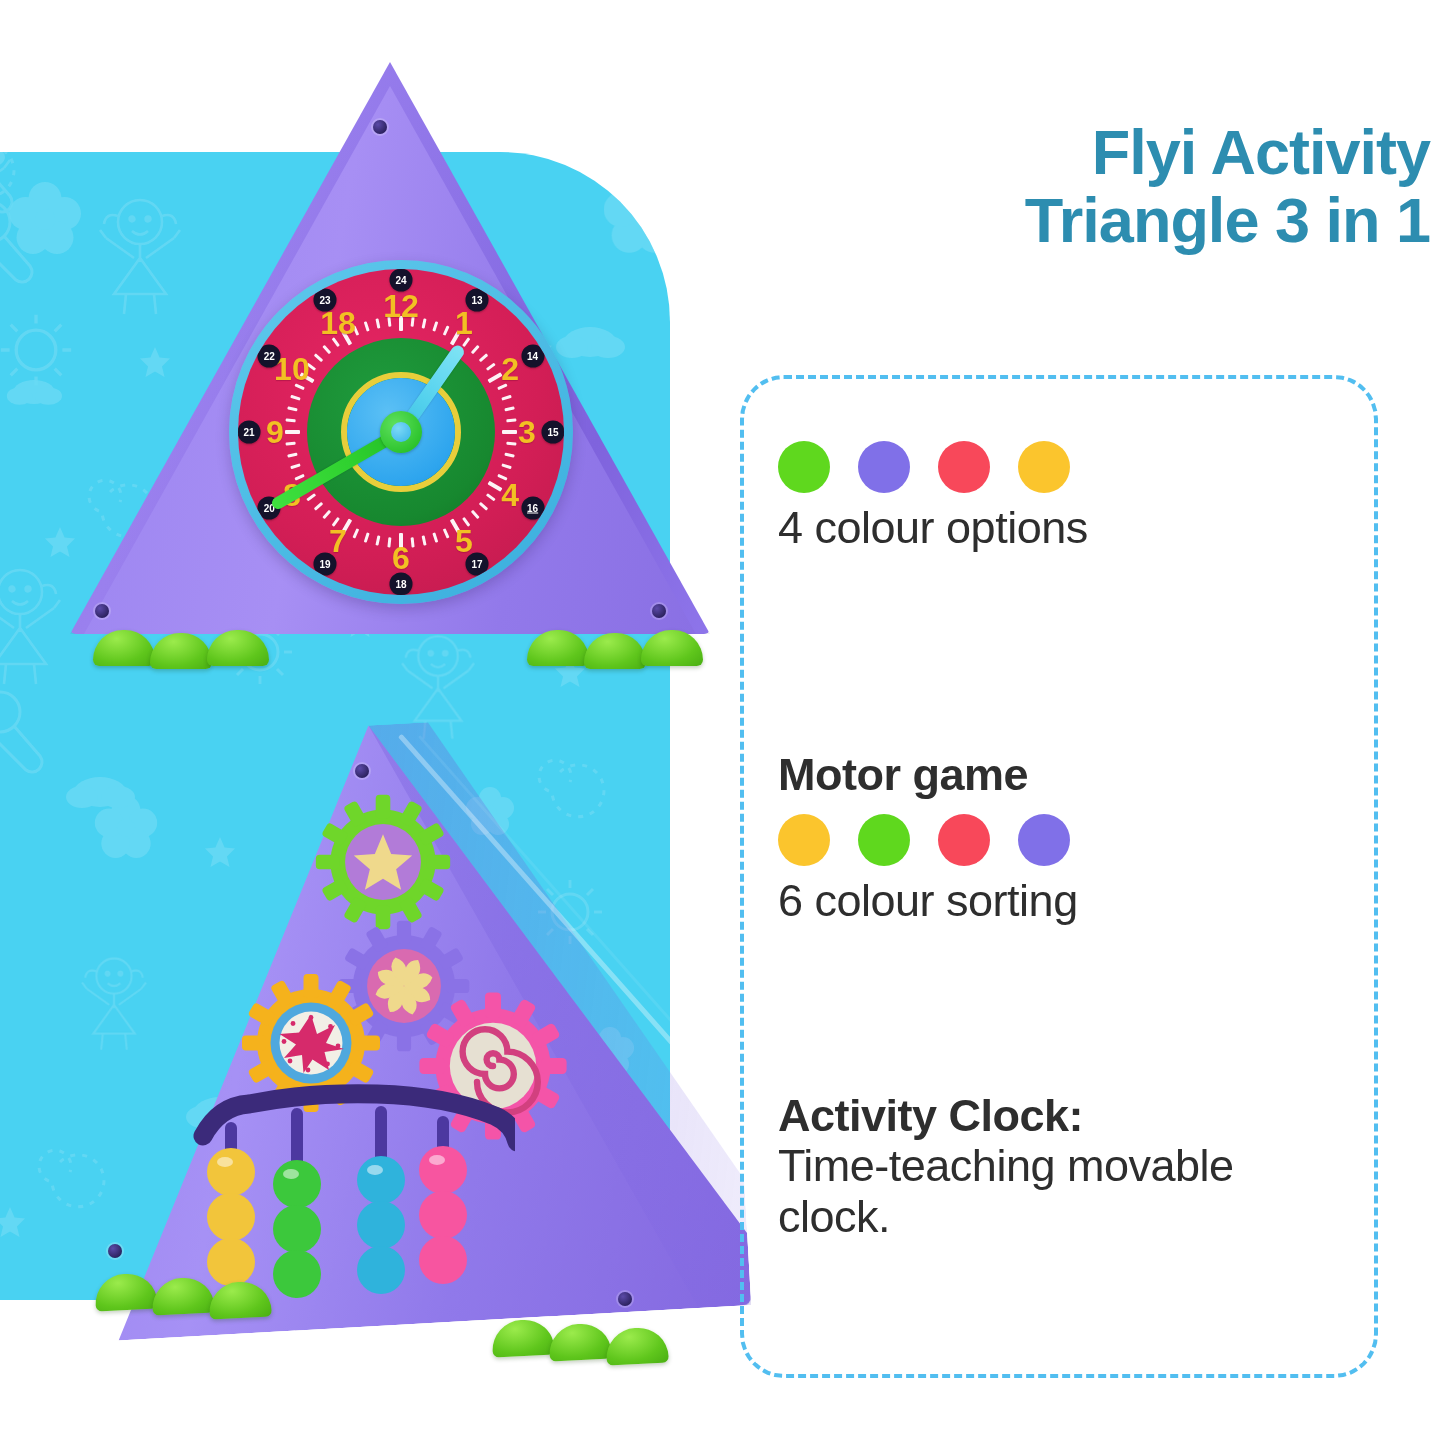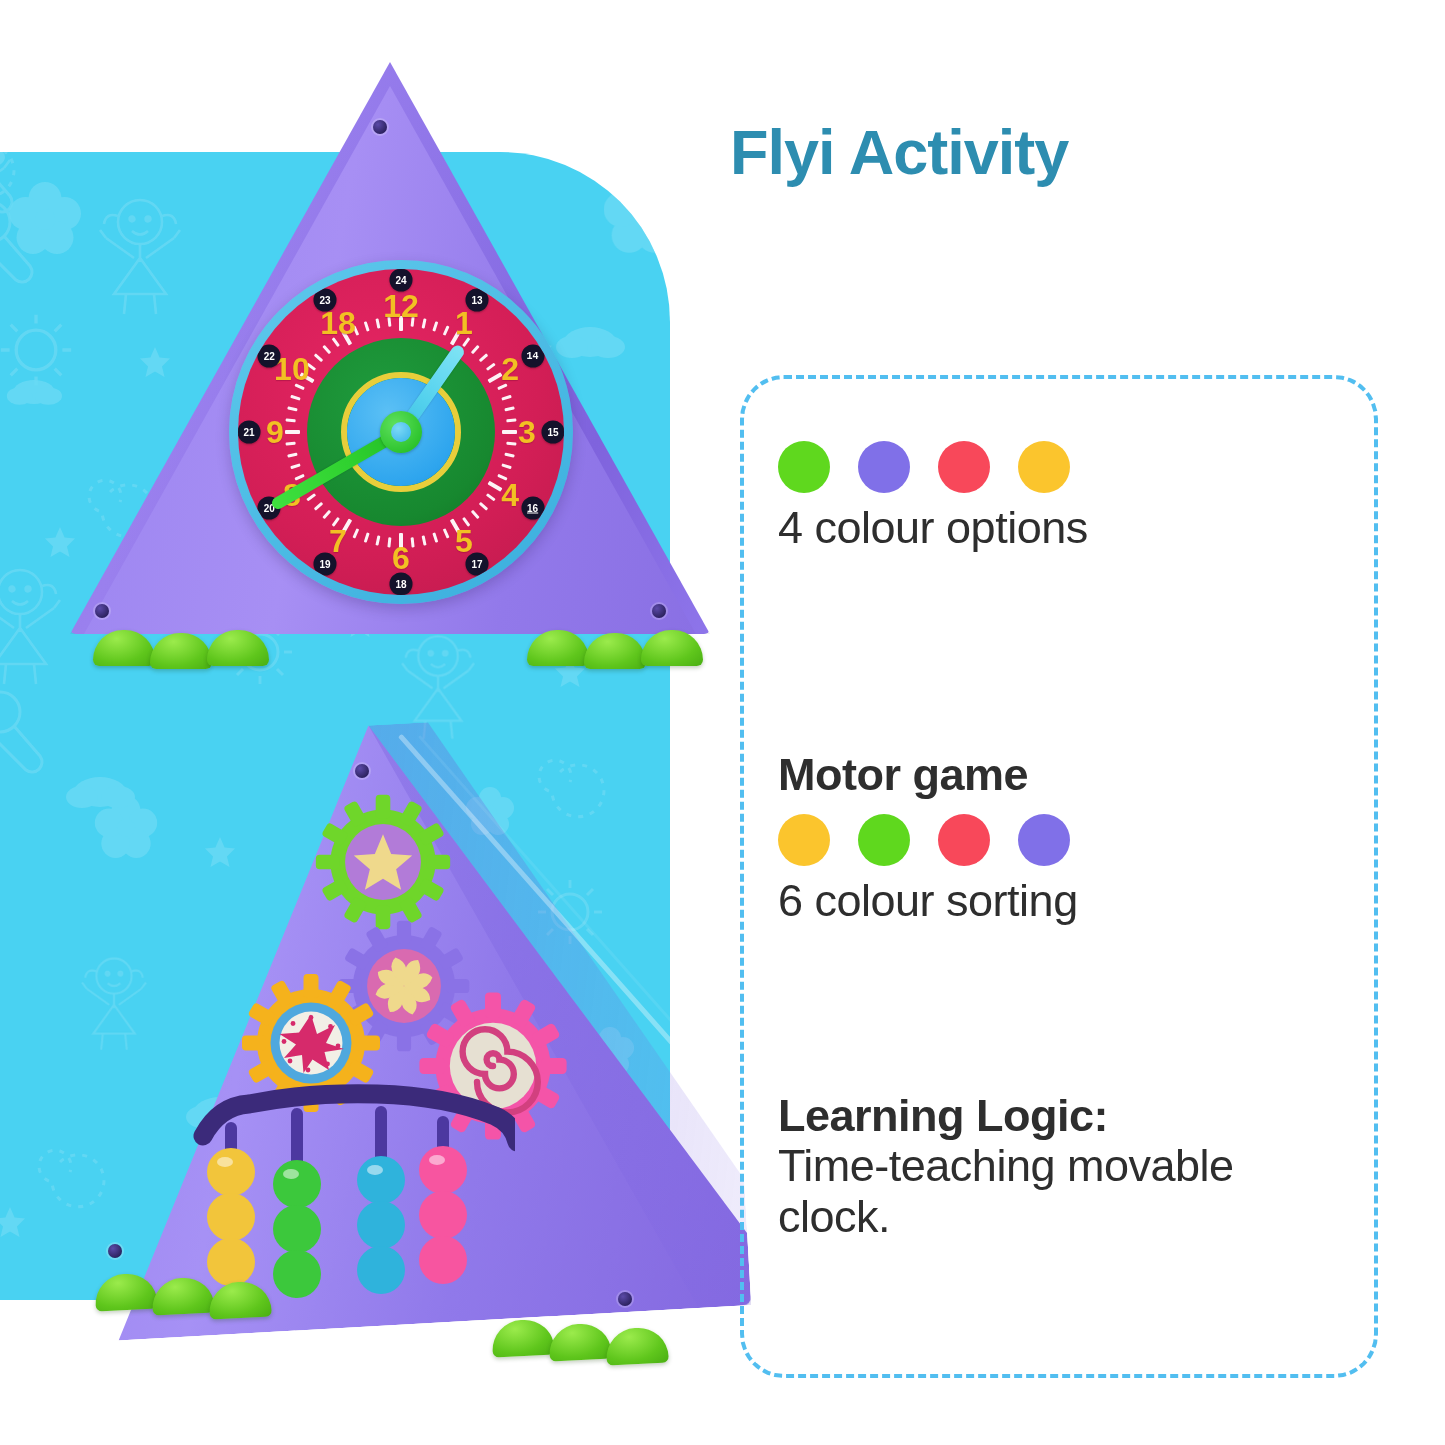--- a/index.html
+++ b/index.html
@@ -150,21 +150,21 @@
     position: absolute; background: rgba(255,255,255,.34); border-radius: 2px;
   }
 
   
   .gear { position: absolute; }
 
   
   #info-panel { position: absolute; left: 722px; top: 0; width: 723px; height: 1445px; }
   .title {
     position: absolute; left: 8px; top: 118px; width: 700px;
-    text-align: left;
+    text-align: right;
     font-size: 63px; font-weight: bold; line-height: 1.08;
     color: #2D8DB0; letter-spacing: -1px;
   }
   .feature-box {
     position: absolute; left: 18px; top: 375px; width: 638px; height: 1003px;
     border: 4px dashed #52BEF0;
     border-radius: 44px;
   }
   .feature { position: absolute; left: 34px; width: 580px; }
   .f-head {
@@ -362,21 +362,21 @@
             <div class="hournum" style="margin-left: 109.119px; margin-top: 63px;">4</div>
             <div class="hournum" style="margin-left: 63px; margin-top: 109.119px;">5</div>
             <div class="hournum" style="margin-left: 7.71527e-15px; margin-top: 126px;">6</div>
             <div class="hournum" style="margin-left: -63px; margin-top: 109.119px;">7</div>
             <div class="hournum" style="margin-left: -109.119px; margin-top: 63px;">8</div>
             <div class="hournum" style="margin-left: -126px; margin-top: 1.54305e-14px;">9</div>
             <div class="hournum" style="margin-left: -109.119px; margin-top: -63px;">10</div>
             <div class="hournum" style="margin-left: -63px; margin-top: -109.119px;">18</div>
             <div class="hournum" style="margin-left: -2.31458e-14px; margin-top: -126px;">12</div>
             <div class="badge" style="margin-left: 76px; margin-top: -131.636px;">13</div>
-            <div class="badge" style="margin-left: 131.636px; margin-top: -76px; font-family: Liberation Mono, monospace;">14</div>
+            <div class="badge" style="margin-left: 131.636px; margin-top: -76px;">14</div>
             <div class="badge" style="margin-left: 152px; margin-top: 0px;">15</div>
             <div class="badge" style="margin-left: 131.636px; margin-top: 76px; text-decoration: underline;">16</div>
             <div class="badge" style="margin-left: 76px; margin-top: 131.636px;">17</div>
             <div class="badge" style="margin-left: 9.30732e-15px; margin-top: 152px;">18</div>
             <div class="badge" style="margin-left: -76px; margin-top: 131.636px;">19</div>
             <div class="badge" style="margin-left: -131.636px; margin-top: 76px;">20</div>
             <div class="badge" style="margin-left: -152px; margin-top: 1.86146e-14px;">21</div>
             <div class="badge" style="margin-left: -131.636px; margin-top: -76px;">22</div>
             <div class="badge" style="margin-left: -76px; margin-top: -131.636px;">23</div>
             <div class="badge" style="margin-left: -2.79219e-14px; margin-top: -152px;">24</div>
@@ -561,20 +561,21 @@
       <div class="foot" style="left:169px; top:570px; transform:rotate(-3deg);"></div>
       <div class="foot" style="left:452px; top:608px; transform:rotate(-3deg);"></div>
       <div class="foot" style="left:509px; top:612px; transform:rotate(-3deg);"></div>
       <div class="foot" style="left:566px; top:616px; transform:rotate(-3deg);"></div>
     </div>
   </div>
 
   <div id="info-panel">
     <div class="title">
       <div>Flyi Activity</div>
+      <div>Triangle 3 in 1</div>
     </div>
 
     <div class="feature-box">
 
       <div class="feature" style="top:48px;">
         <div class="dots">
           <span class="dot" style="background:#5FD81E;"></span>
           <span class="dot" style="background:#8070E8;"></span>
           <span class="dot" style="background:#F8485A;"></span>
           <span class="dot" style="background:#FBC52D;"></span>
@@ -587,19 +588,19 @@
         <div class="dots">
           <span class="dot" style="background:#FBC52D;"></span>
           <span class="dot" style="background:#5FD81E;"></span>
           <span class="dot" style="background:#F8485A;"></span>
           <span class="dot" style="background:#8070E8;"></span>
         </div>
         <div class="f-sub">6 colour sorting</div>
       </div>
 
       <div class="feature" style="top:712px;">
-        <div class="f-head">Learning Logic:</div>
+        <div class="f-head">Activity Clock:</div>
         <div class="f-sub" style="max-width:520px;">Time-teaching movable clock.</div>
       </div>
 
     </div>
   </div>
 </div>
 
 </body></html>

